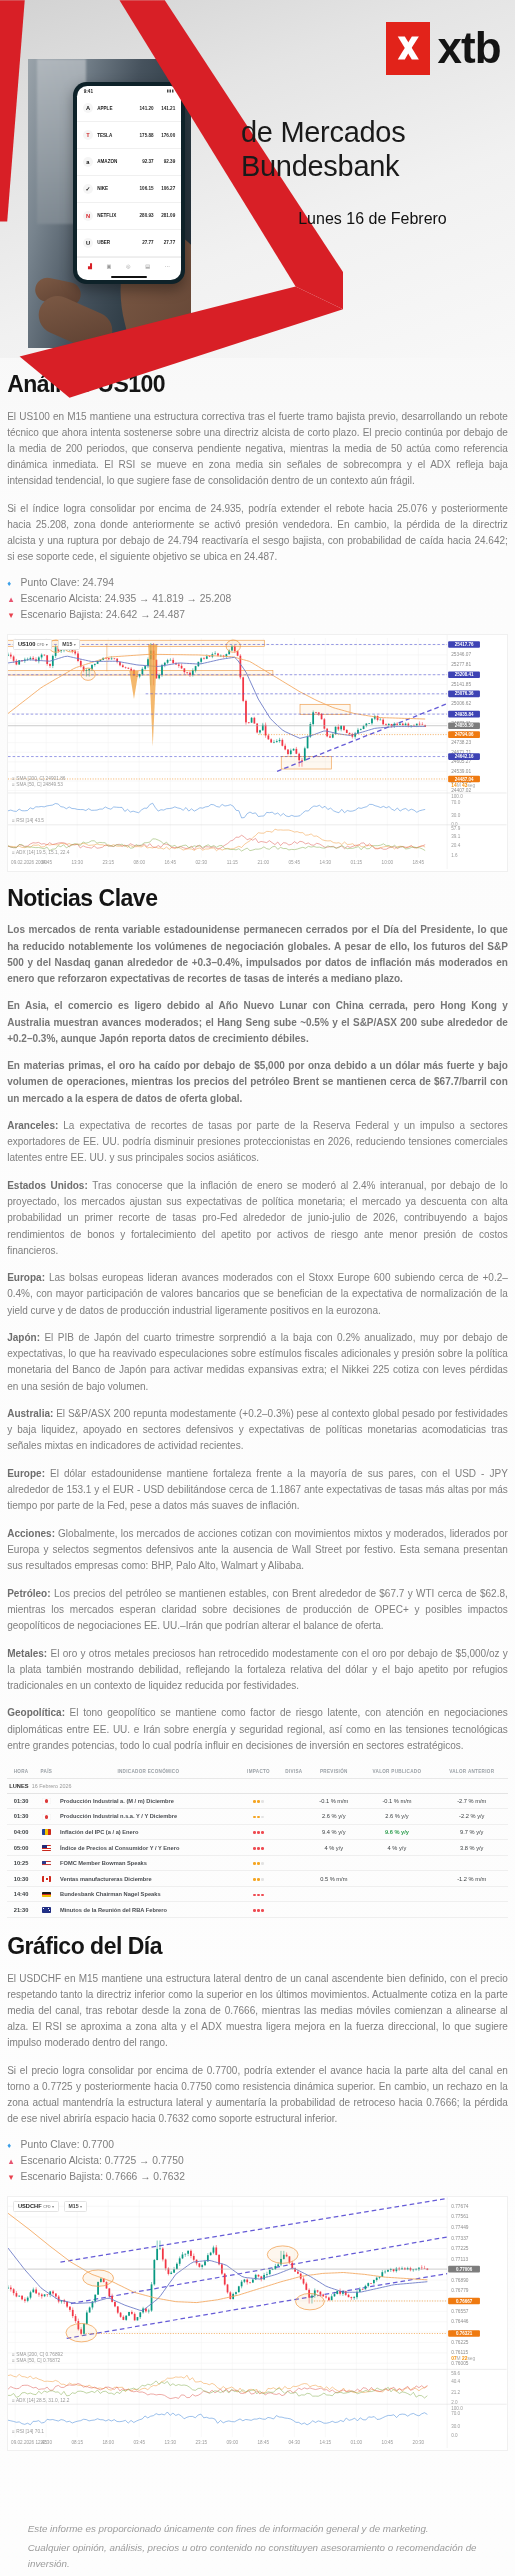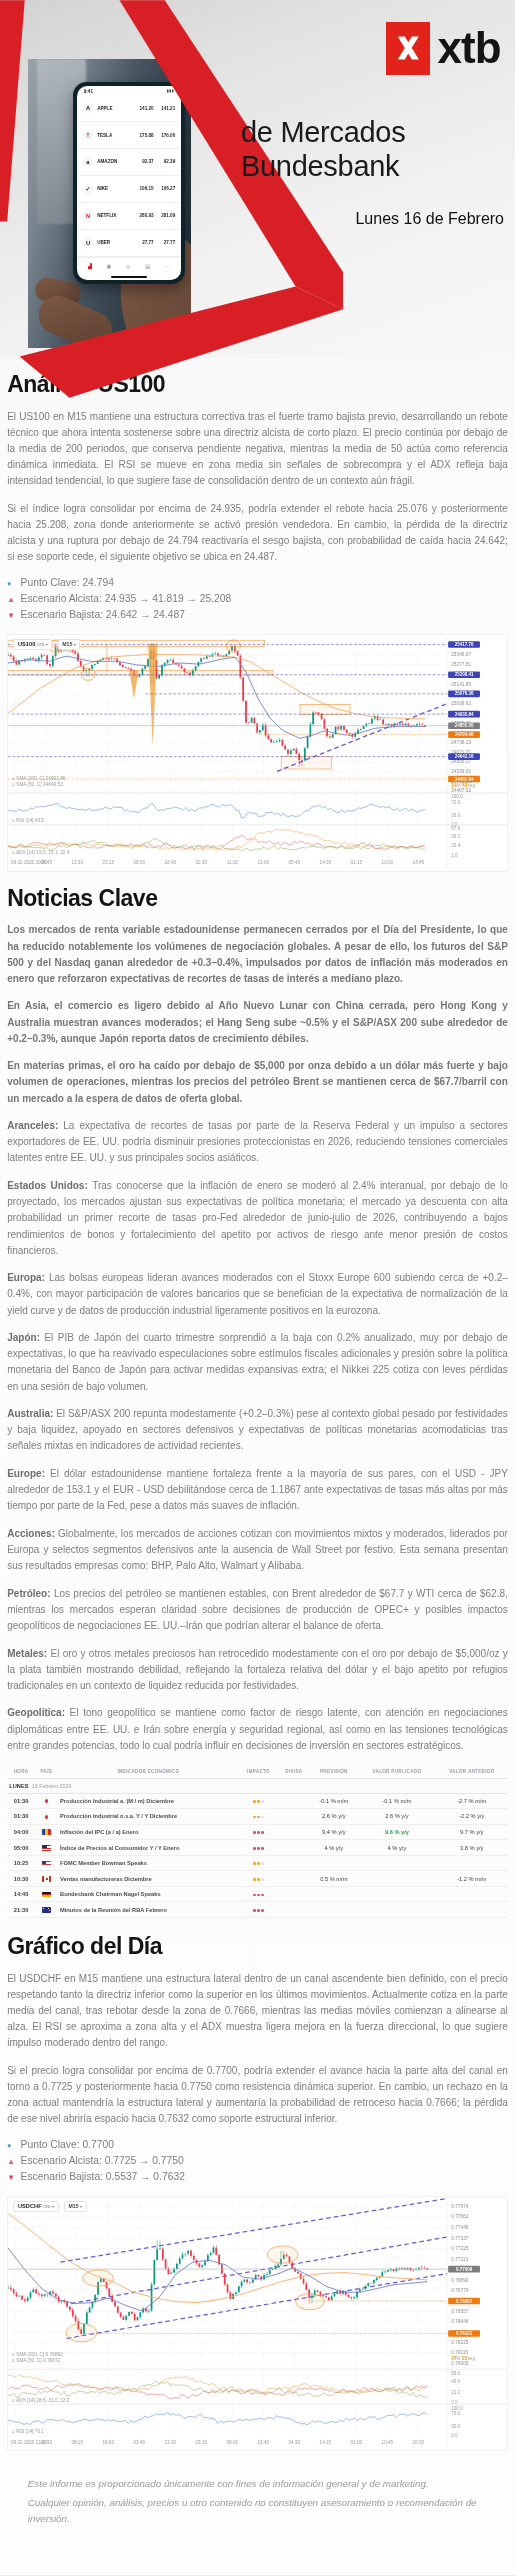--- a/index.html
+++ b/index.html
@@ -32,21 +32,21 @@
   .ph-home i { display:block; width:36px; height:2.1px; border-radius:1.5px; background:#111; }
   .red-x { position:absolute; left:0; top:0; width:515px; height:402px; pointer-events:none; }
 
   .brand { position:absolute; right:14.4px; top:21.6px; display:flex; align-items:center; gap:7.2px; }
   .brand .logo-box { width:44px; height:53px; background:#e2231a; display:flex; align-items:center; justify-content:center; }
   .brand .brand-text { font-size:44px; font-weight:700; color:#141414; letter-spacing:-1px; line-height:1; }
 
   .title-block { position:absolute; left:241px; top:115px; width:263px; }
   .title-bold { font-size:30px; font-weight:800; color:#101010; letter-spacing:-0.5px; line-height:1.08; }
   .title-light { font-size:29px; font-weight:300; color:#1a1a1a; letter-spacing:-0.3px; line-height:1.18; }
-  .hero-date { margin-top:27px; font-size:16px; font-weight:400; color:#111; text-align:right; }
+  .hero-date { margin-top:27px; font-size:16px; font-weight:400; color:#111; text-align:center; }
 
   
   main { padding:0 7.2px; }
   h2.sec-title { font-size:23px; font-weight:800; color:#151515; letter-spacing:-0.5px; margin:13.4px 0 10.3px; }
   .body-p { font-size:10px; line-height:1.62; color:#7e7e7e; text-align:justify; margin-bottom:11.3px; }
   .body-p.bold { font-weight:700; color:#767676; }
   .body-p .lead { font-weight:800; color:#6e6e6e; }
   ul.scenarios { list-style:none; margin:2.1px 0 13.4px; }
   ul.scenarios li { font-size:10.3px; color:#7e7e7e; margin-bottom:5.2px; display:flex; align-items:baseline; }
   .mk { width:13.4px; flex-shrink:0; font-size:7.7px; }
@@ -87,21 +87,21 @@
   .flag-ca { background:linear-gradient(90deg,#d52b1e 0 2.1px,#fff 2.1px 6.7px,#d52b1e 6.7px); }
   .flag-ca::after { content:""; position:absolute; left:3.6px; top:1.5px; width:2.1px; height:2.6px; background:#d52b1e; }
   .flag-de { background:linear-gradient(180deg,#1a1a1a 0 33%,#d02b1e 33% 66%,#f2c500 66%); }
   .flag-au { background:#223087; }
   .flag-au::after { content:""; position:absolute; inset:0;
      background:radial-gradient(circle at 6.2px 1.5px,#fff 0 0.4px,transparent 0.5px),radial-gradient(circle at 7.2px 3.6px,#fff 0 0.4px,transparent 0.5px),radial-gradient(circle at 5.2px 4.1px,#fff 0 0.4px,transparent 0.5px),radial-gradient(circle at 1.5px 1.5px,#fff 0 0.6px,transparent 0.8px); }
 
   
   footer { padding:17.5px 20.6px 31px; }
   footer p { font-size:9.8px; font-style:italic; color:#9b9b9b; line-height:1.58; margin-bottom:17.5px; text-align:left; }
-  footer p.tight { margin-bottom:4.1px; }
+  footer p.tight { margin-bottom:4.1px;margin-top:45px; }
 
   svg text { font-family:"Liberation Sans", sans-serif; }
 </style>
 </head>
 <body>
 
 <div class="page">
 
   <header class="hero">
     <div class="hero-photo">
@@ -813,21 +813,21 @@
         <li>
             <span class="mk diamond">♦</span>
             <span>Punto Clave: 0.7700</span>
           </li>
         <li>
             <span class="mk up">▲</span>
             <span>Escenario Alcista: 0.7725 → 0.7750</span>
           </li>
         <li>
             <span class="mk down">▼</span>
-            <span>Escenario Bajista: 0.5537 → 0.7632</span>
+            <span>Escenario Bajista: 0.7666 → 0.7632</span>
           </li>
       </ul>
     </section>
 
     <div class="chart-frame" id="chart2">
       <div class="chart-chips">
         <div class="chip">
           <span class="sym">USDCHF</span>
             <span class="sfx">CFD</span>
             <span class="caret">▾</span>

